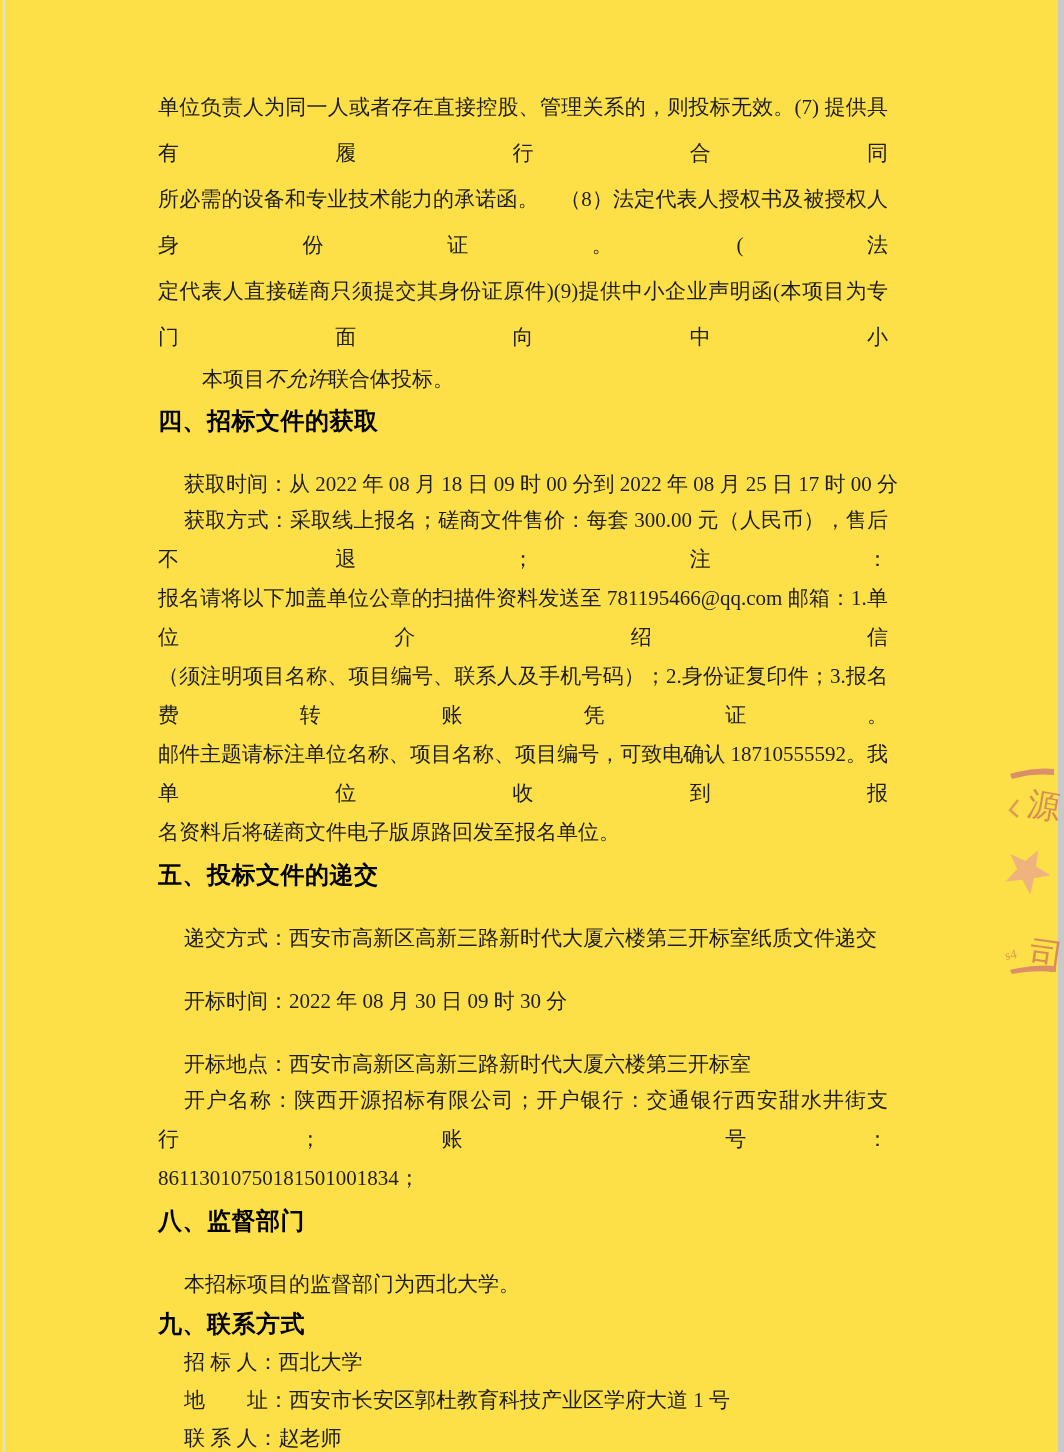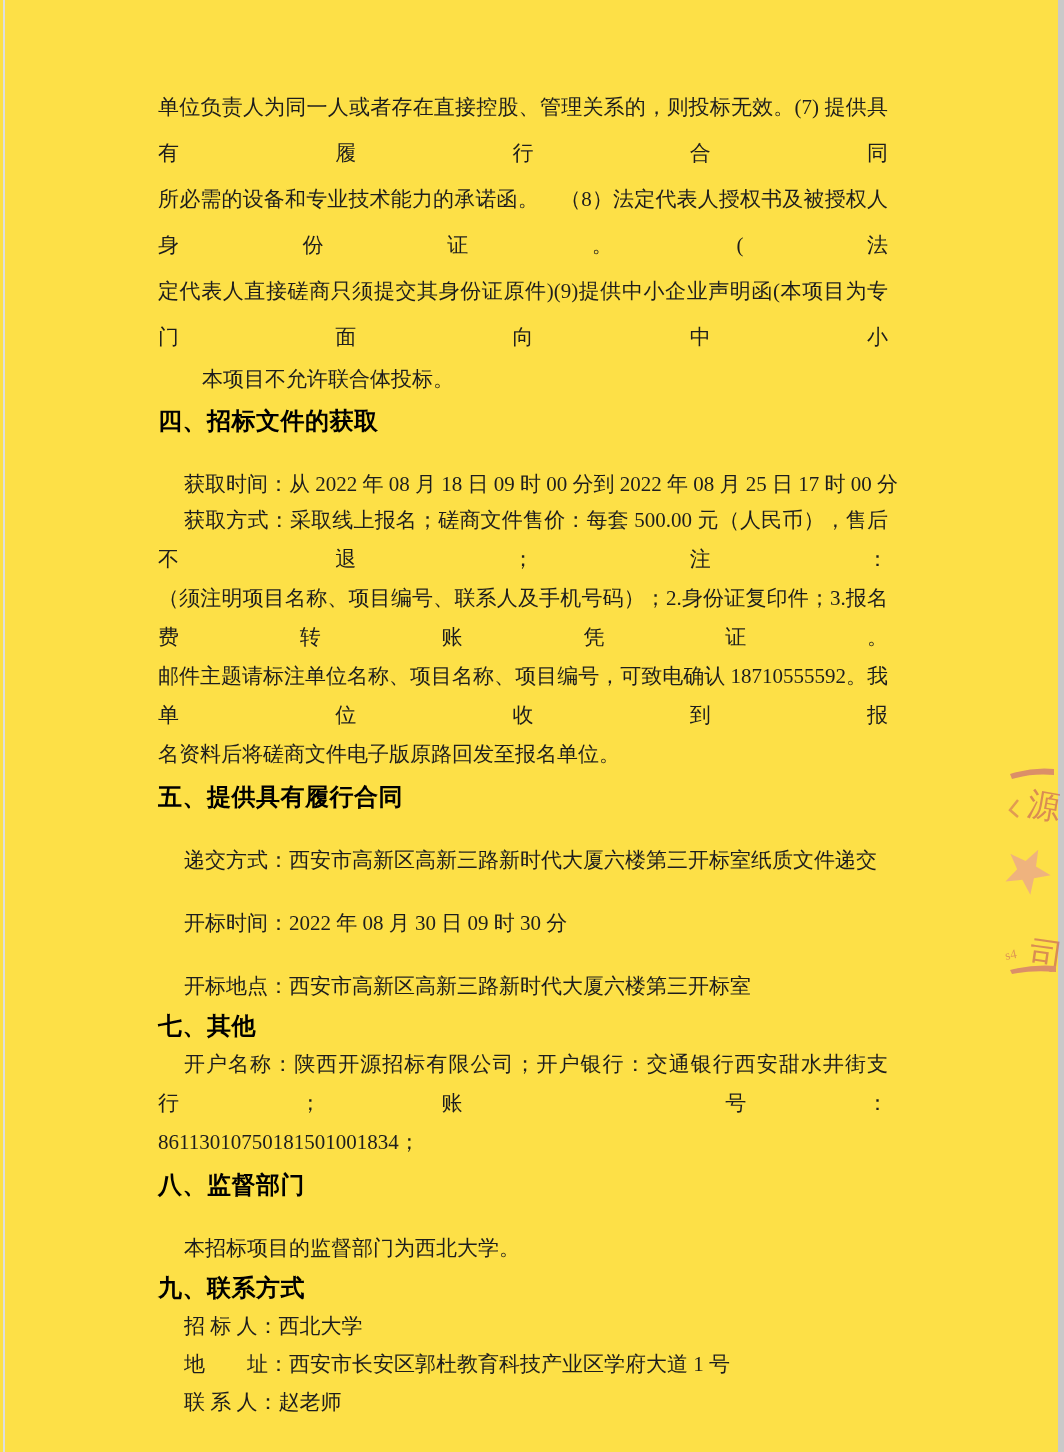--- a/index.html
+++ b/index.html
@@ -27,21 +27,21 @@
   .s4p .ln,.s7p .ln{line-height:39px;}
   .consortium{line-height:38px;text-indent:44px;}
   .h{
     font-family:"Liberation Sans","DejaVu Sans",sans-serif;
     font-weight:bold;font-size:24px;color:#000;
     line-height:34px;margin:6px 0 2px 0;letter-spacing:0.5px;
   }
   .sline{line-height:34px;text-indent:26px;white-space:nowrap;margin-top:29px;}
   .ind{text-indent:26px;}
   .contact{line-height:38px;text-indent:26px;white-space:nowrap;}
-  .em-italic{margin-top:12px;}
+  .em-italic{font-style:italic;margin-top:12px;}
   .stamp{
     position:absolute;left:1002px;top:762px;width:58px;height:214px;
     pointer-events:none;
   }
 </style>
 </head>
 <body>
 
 <div class="page">
   <div class="scan-edge-left"></div>
@@ -55,33 +55,33 @@
       <div class="ln jl">定代表人直接磋商只须提交其身份证原件)(9)提供中小企业声明函(本项目为专门面向中小</div>
     </div>
 
     <div class="consortium">
       <span>本项目</span><span class="em-italic">不允许</span><span>联合体投标。</span>
     </div>
 
     <div class="h">四、招标文件的获取</div>
     <div class="sline">获取时间：从 2022 年 08 月 18 日 09 时 00 分到 2022 年 08 月 25 日 17 时 00 分</div>
     <div class="s4p">
-      <div class="ln jl ind">获取方式：采取线上报名；磋商文件售价：每套 500.00 元（人民币），售后不退；注：</div>
+      <div class="ln jl ind">获取方式：采取线上报名；磋商文件售价：每套 300.00 元（人民币），售后不退；注：</div>
+      <div class="ln jl">报名请将以下加盖单位公章的扫描件资料发送至 781195466@qq.com 邮箱：1.单位介绍信</div>
       <div class="ln jl">（须注明项目名称、项目编号、联系人及手机号码）；2.身份证复印件；3.报名费转账凭证。</div>
       <div class="ln jl">邮件主题请标注单位名称、项目名称、项目编号，可致电确认 18710555592。我单位收到报</div>
       <div class="ln">名资料后将磋商文件电子版原路回发至报名单位。</div>
     </div>
 
-    <div class="h">五、提供具有履行合同</div>
+    <div class="h">五、投标文件的递交</div>
     <div class="sline">递交方式：西安市高新区高新三路新时代大厦六楼第三开标室纸质文件递交</div>
 
     <div class="sline">开标时间：2022 年 08 月 30 日 09 时 30 分</div>
     <div class="sline">开标地点：西安市高新区高新三路新时代大厦六楼第三开标室</div>
 
-    <div class="h">七、其他</div>
     <div class="s7p">
       <div class="ln jl ind">开户名称：陕西开源招标有限公司；开户银行：交通银行西安甜水井街支行；账　号：</div>
       <div class="ln">86113010750181501001834；</div>
     </div>
 
     <div class="h">八、监督部门</div>
     <div class="sline">本招标项目的监督部门为西北大学。</div>
 
     <div class="h">九、联系方式</div>
     <div class="contact">

